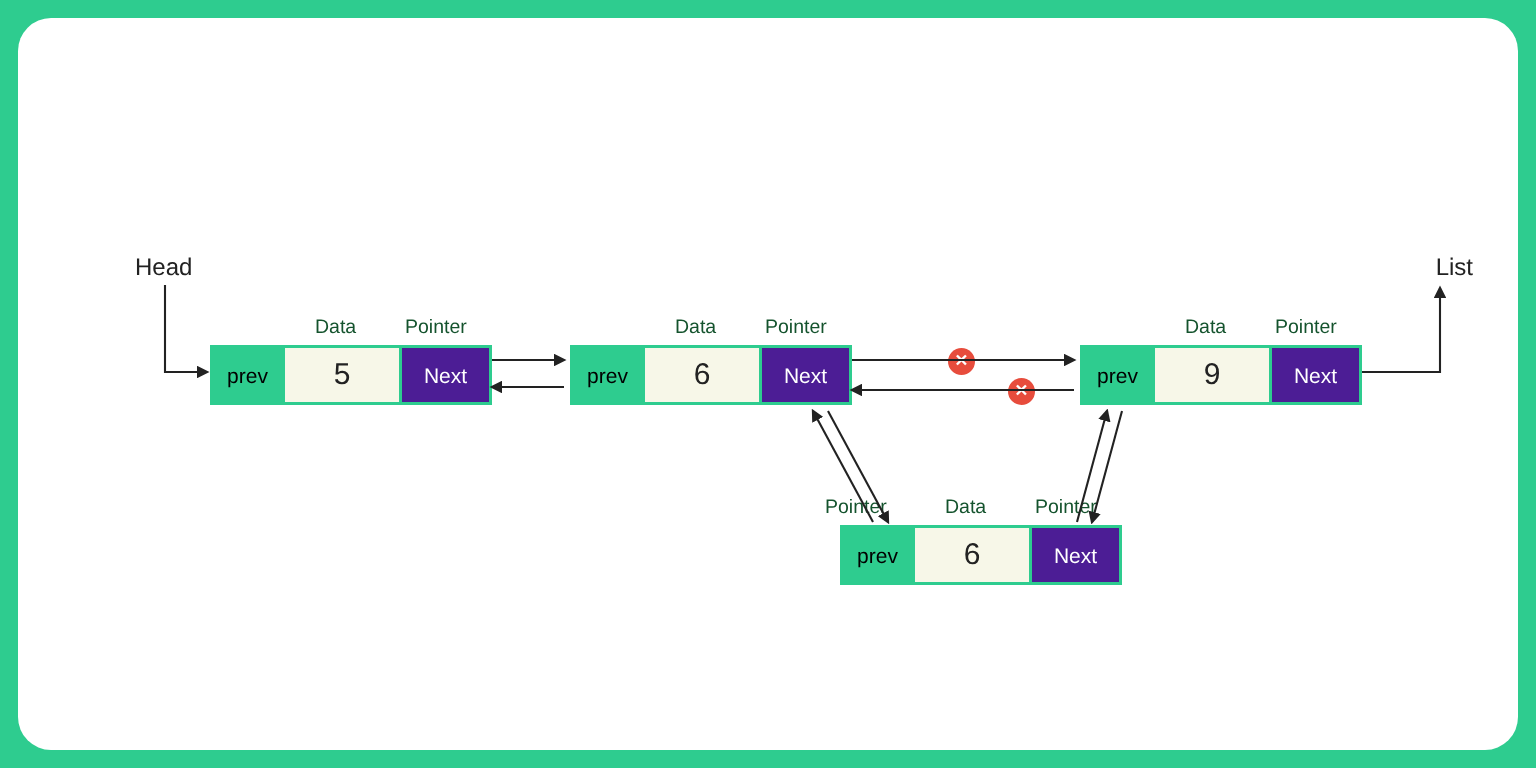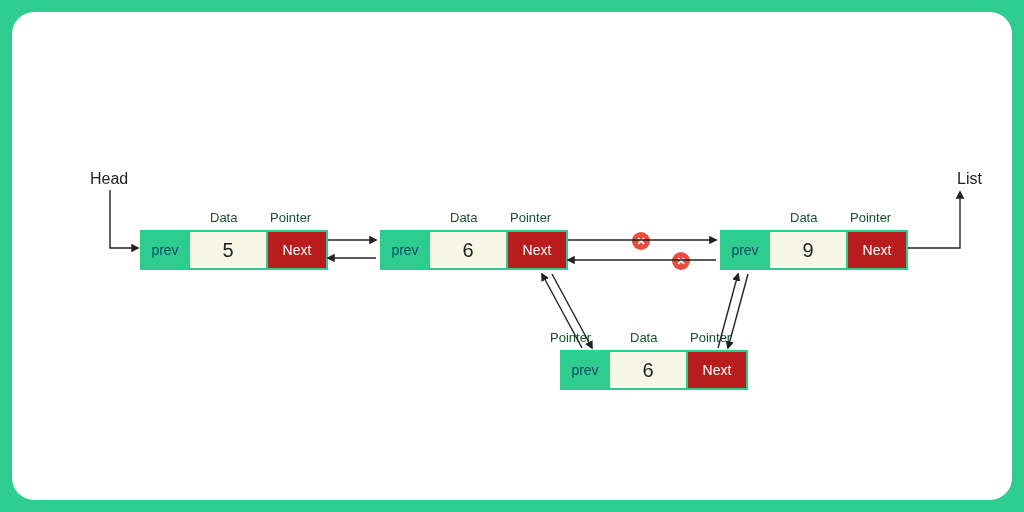--- a/index.html
+++ b/index.html
@@ -40,23 +40,23 @@
     border: 2px solid #2ecc8f;
   }
   .cell {
     display: flex;
     align-items: center;
     justify-content: center;
     font-size: 14px;
     border-right: 2px solid #2ecc8f;
   }
   .cell:last-child { border-right: none; }
-  .cell.prev { width: 48px; background: #2ecc8f; color: #0c4a6e; }
+  .cell.prev { width: 48px; background: #2ecc8f; color: #000000; }
   .cell.data { width: 78px; background: #f7f7e8; color: #222; font-size: 20px; }
-  .cell.next { width: 58px; background: #b91c1c; color: #fff; }
+  .cell.next { width: 58px; background: #4c1d95; color: #fff; }
   .xmark {
     position: absolute;
     width: 18px;
     height: 18px;
     border-radius: 50%;
     background: #e74c3c;
     color: #fff;
     font-size: 11px;
     line-height: 18px;
     text-align: center;

